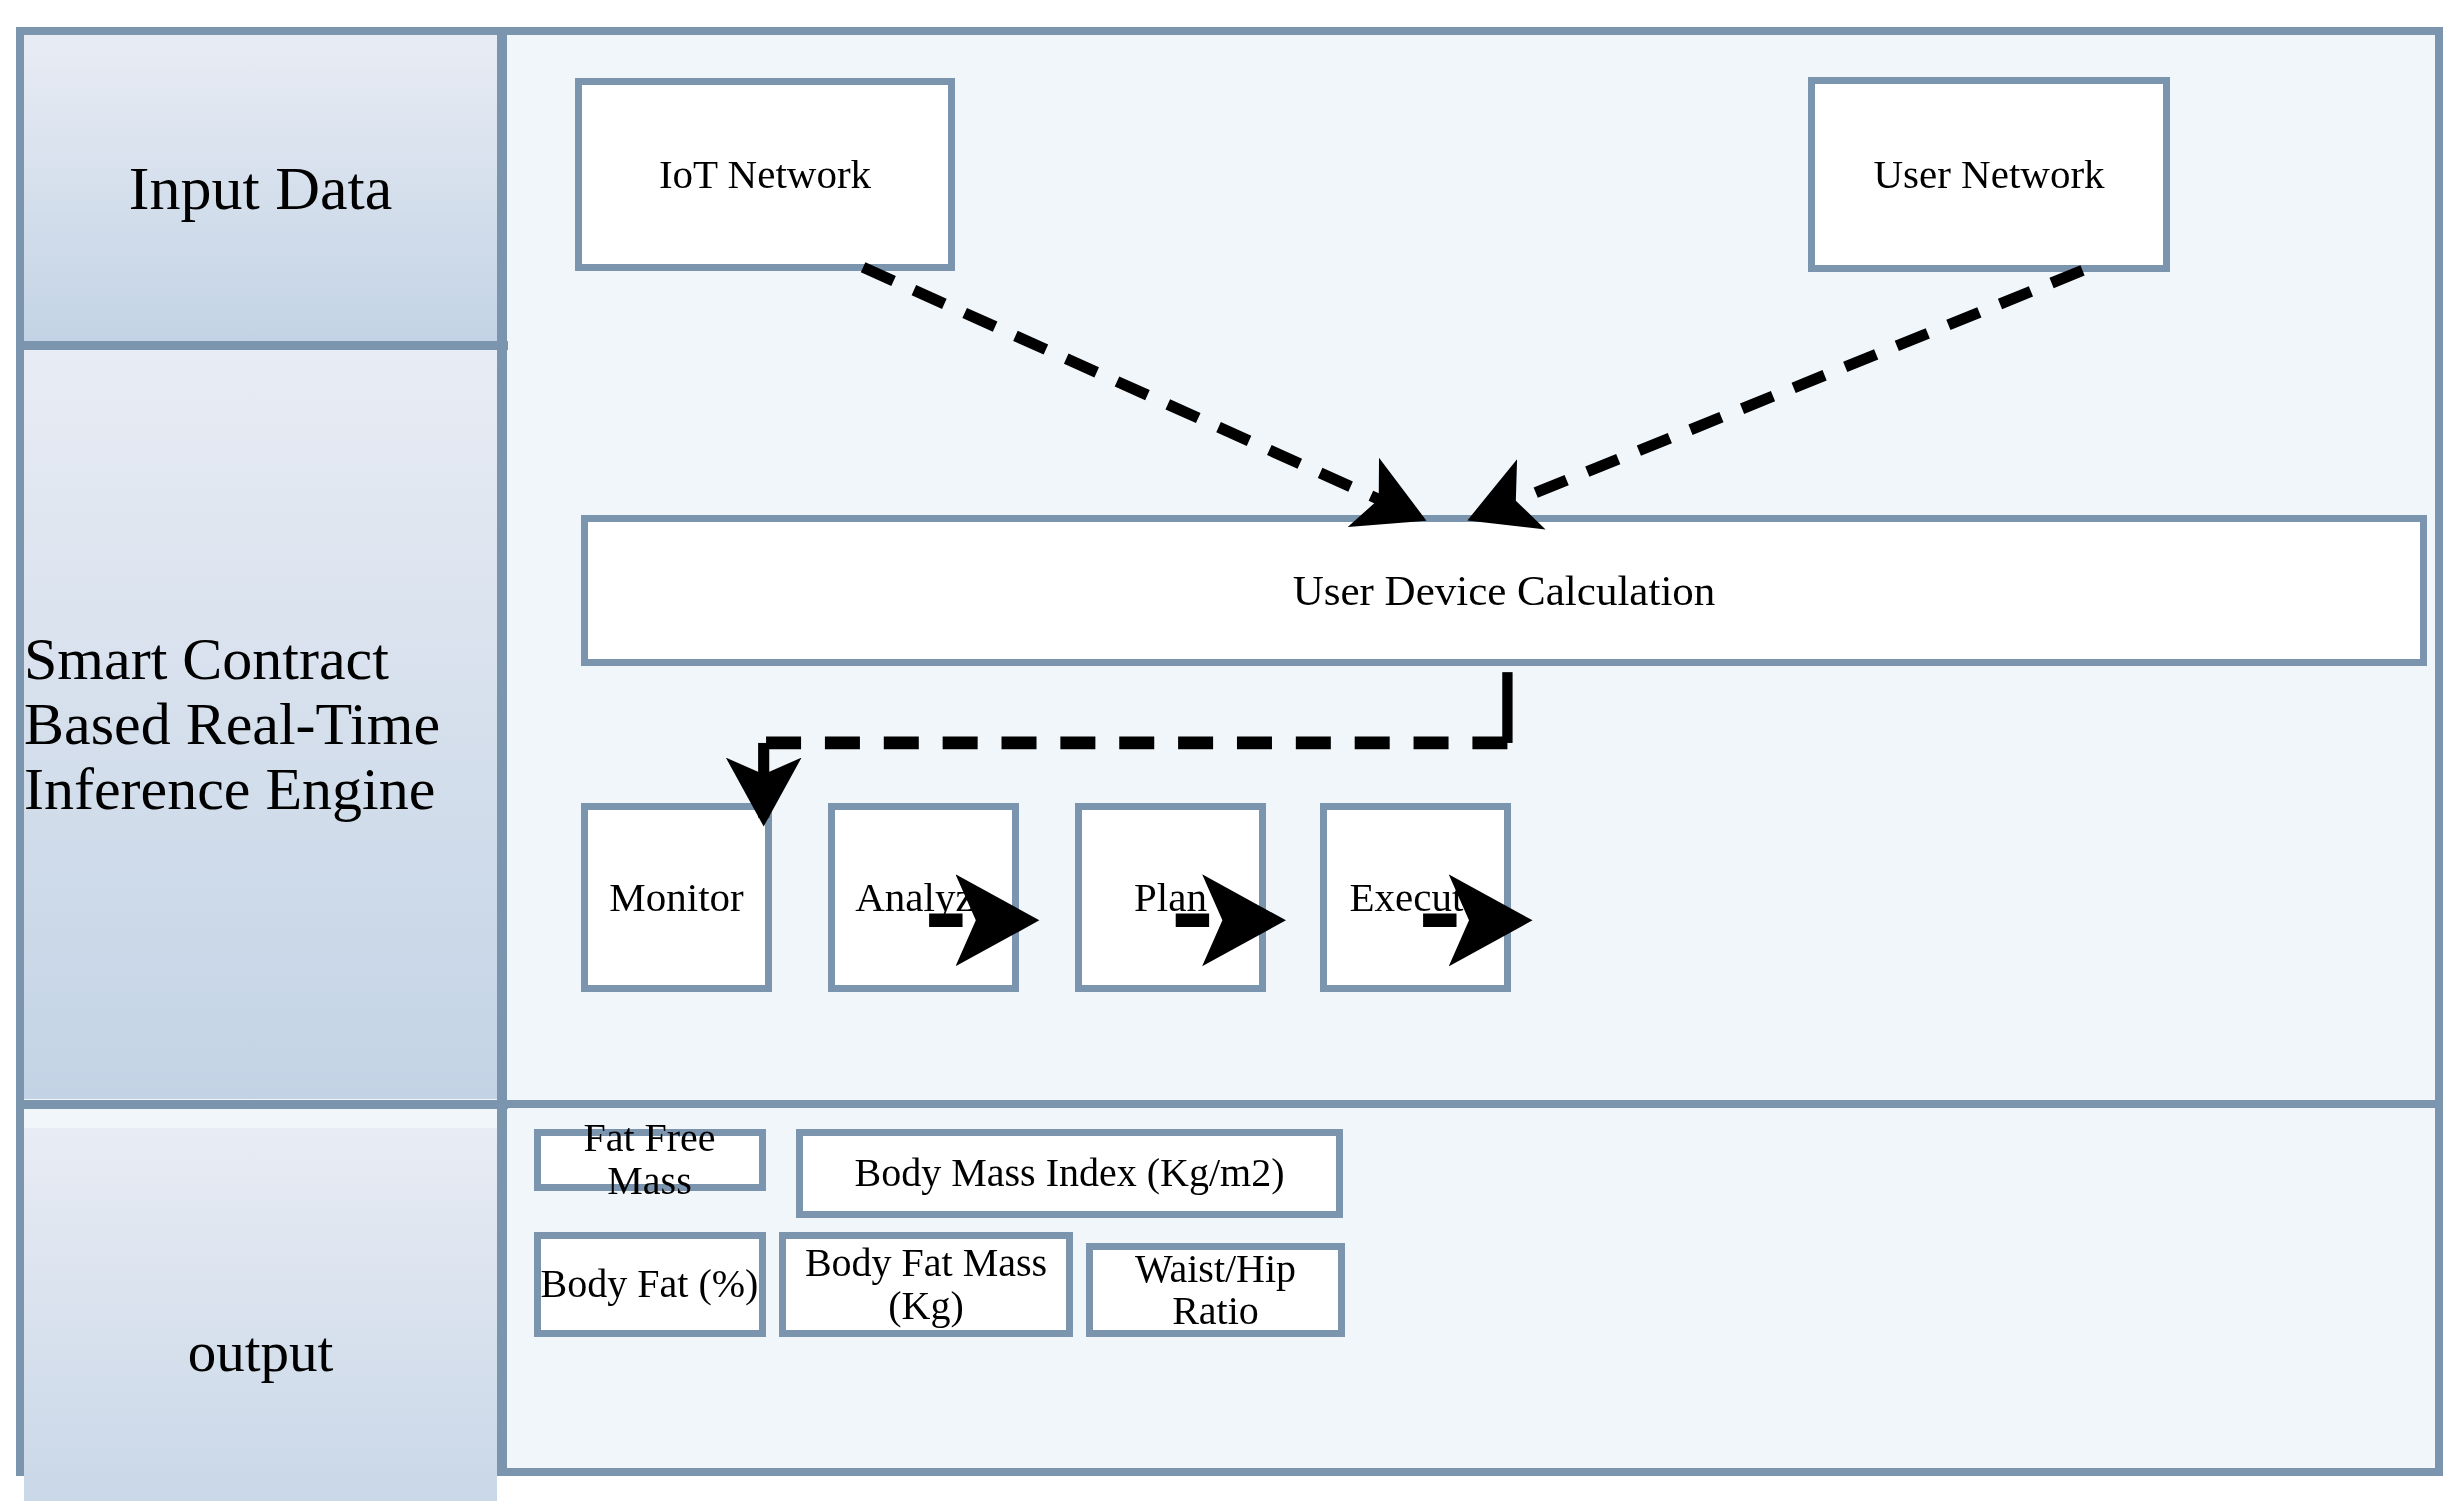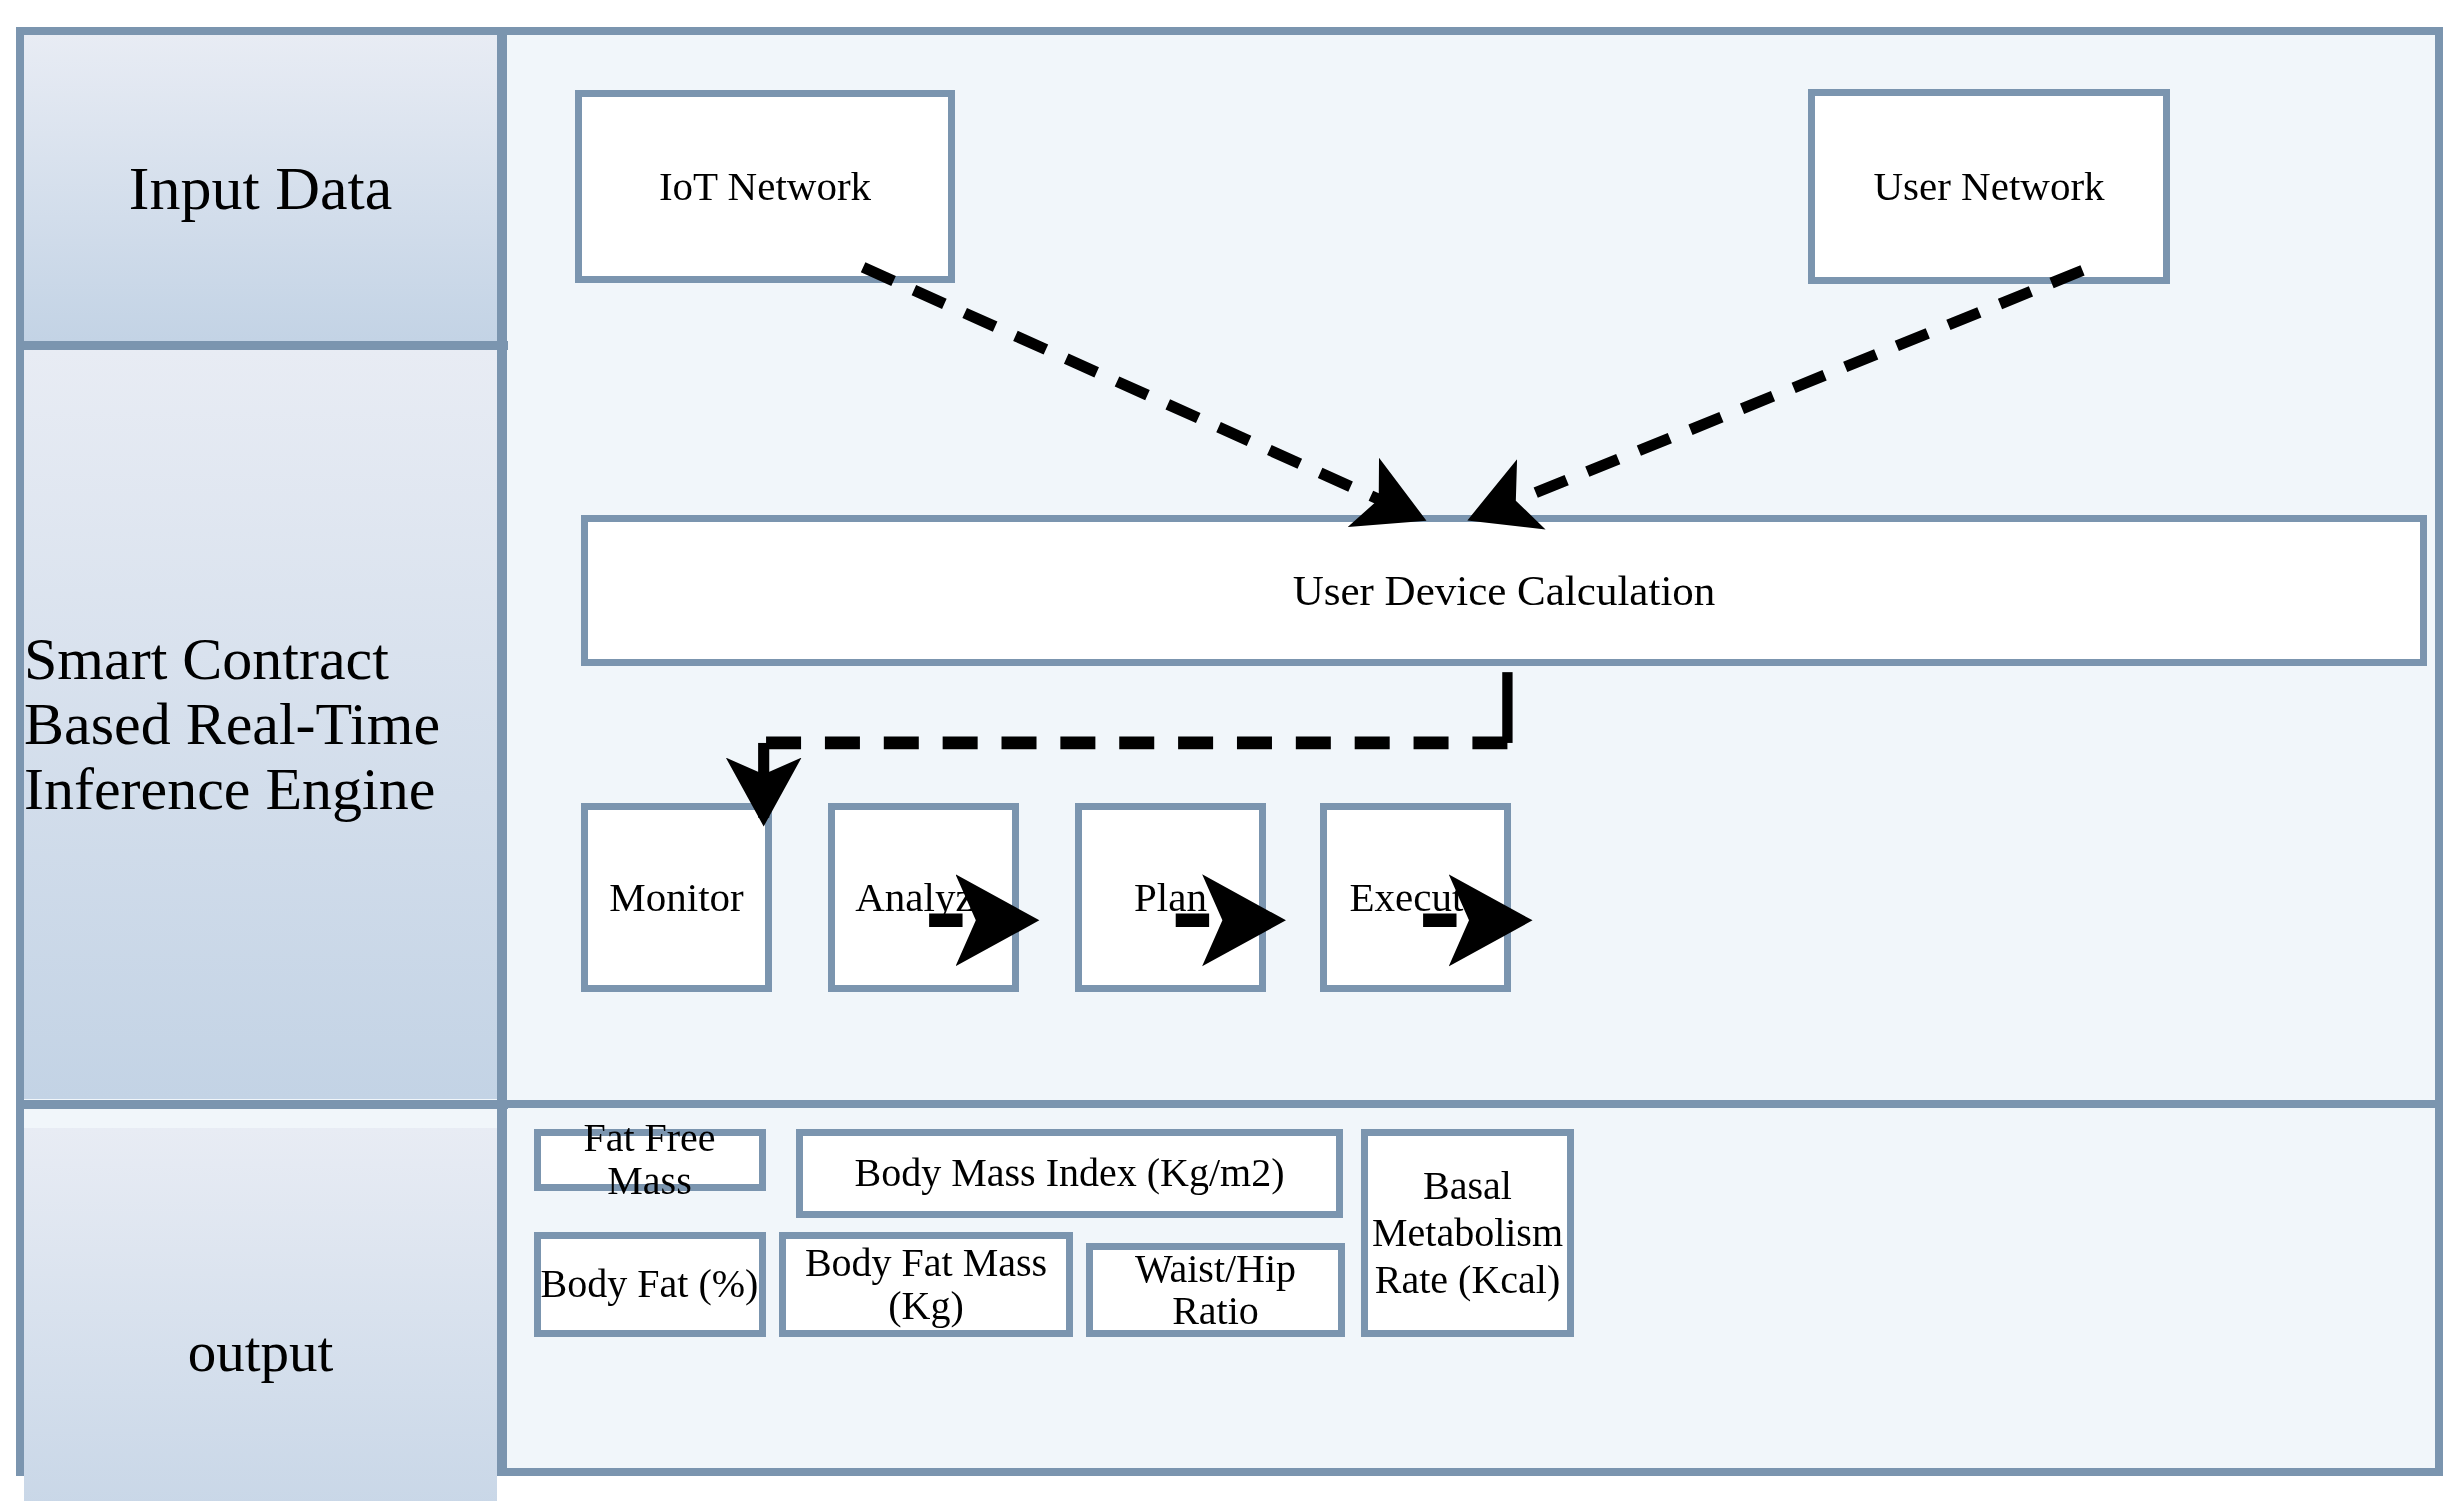--- a/index.html
+++ b/index.html
@@ -17,21 +17,21 @@
   .labelcell{position:absolute;left:0;width:473px;
              background:linear-gradient(180deg,#E8ECF4 0%,#C3D3E5 100%);
              display:flex;align-items:center;justify-content:center;
              text-align:left;line-height:1.08;}
   #lab1{top:0;height:306px;font-size:62px;}
   #lab2{top:315px;height:749px;font-size:60px;}
   #lab3{top:1073px;height:448px;font-size:57px;margin-top:20px;}
 
   
   .pane{position:absolute;left:484px;right:0;background:#F1F6FA;}
-  #pane1{top:16px;height:312px;}
+  #pane1{top:4px;height:312px;}
   #pane2{top:315px;height:749px;padding-left:32px;}
   #pane3{top:1073px;height:358px;}
 
   
   .node{position:absolute;box-sizing:border-box;background:#FFFFFF;
         border:7.2px solid #7B95AF;display:flex;align-items:center;
         justify-content:center;text-align:center;line-height:1.06;
         font-size:41px;}
 
   
@@ -113,23 +113,20 @@
     </div>
     <div class="node" id="bf">
       <span>Body Fat (%)</span>
     </div>
     <div class="node" id="bfm">
       <span>Body Fat Mass (Kg)</span>
     </div>
     <div class="node" id="whr">
       <span>Waist/Hip Ratio</span>
     </div>
-    <div class="node" id="bmr">
-      <span>Basal Metabolism Rate (Kcal)</span>
-    </div>
   </div>
 </div>
 
 <svg id="links" viewBox="0 0 3095 1887">
   <defs>
     <marker id="ah" markerWidth="7" markerHeight="7" refX="5.4" refY="3.5" orient="auto" markerUnits="strokeWidth">
       <path d="M0,0.1 L6.2,3.5 L0,6.9 L1.5,3.5 Z" fill="#000"></path>
     </marker>
   </defs>
 

